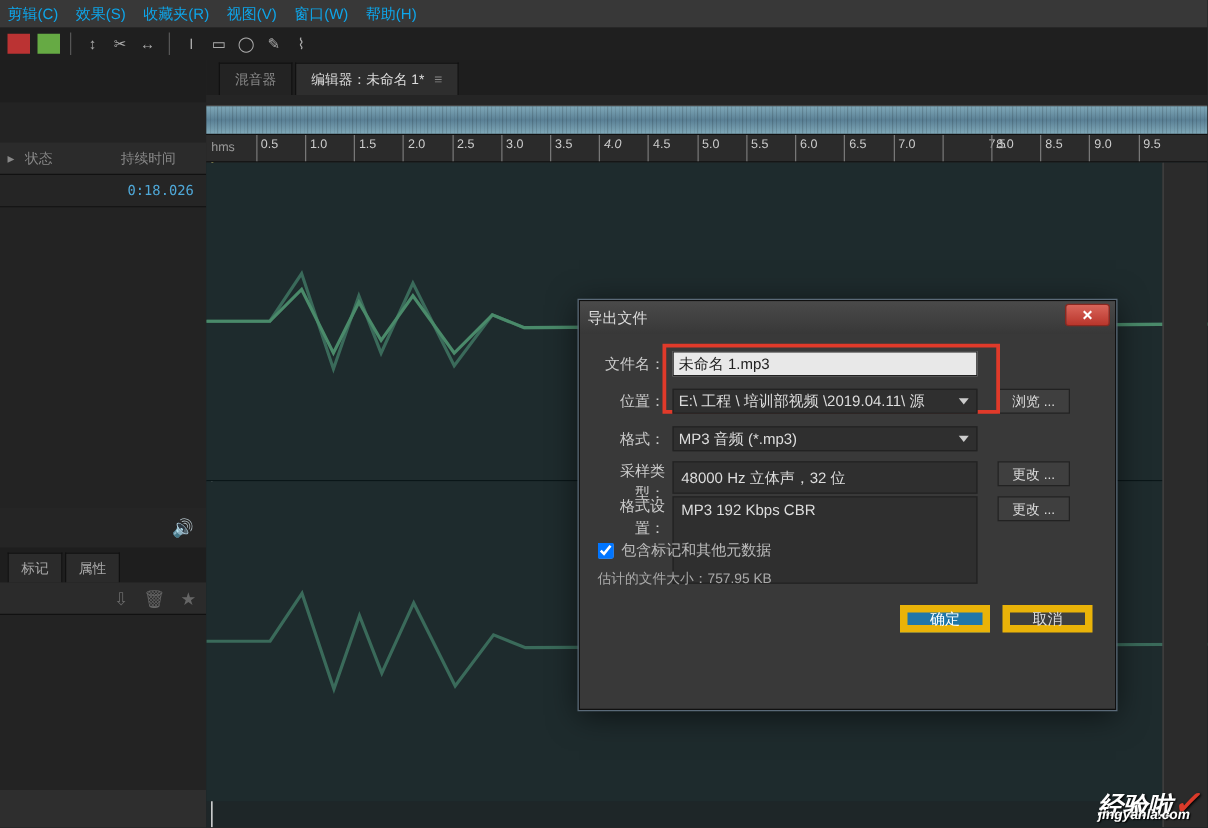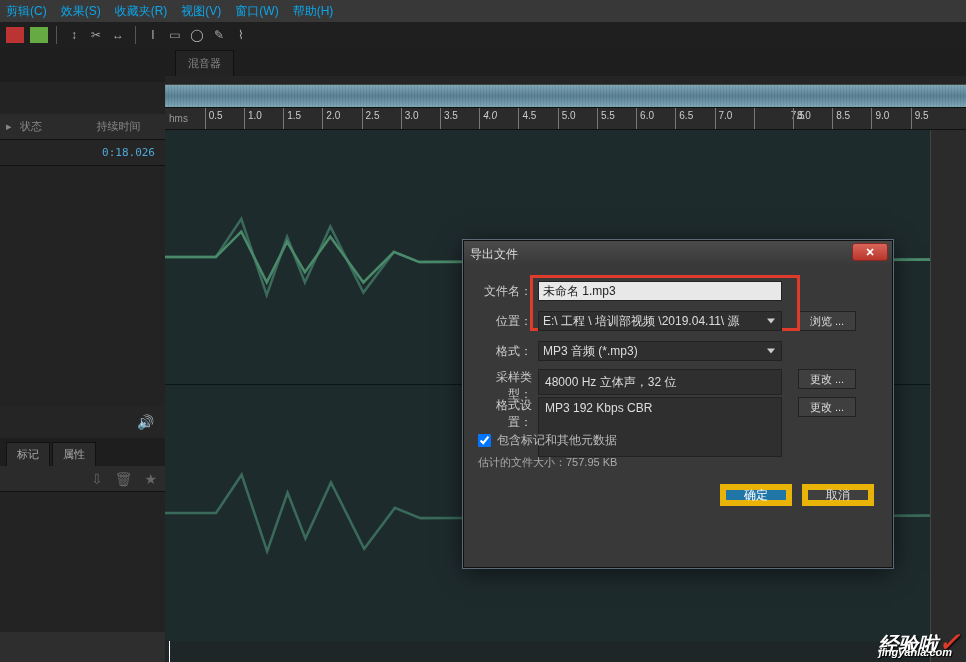--- a/index.html
+++ b/index.html
@@ -133,20 +133,24 @@
     </div>
     <div class="side-body"></div>
     <div class="side-bottom-bar"></div>
   </div>
 
   <div class="editor">
     <div class="tabs">
       <div class="etab">
           <span>混音器</span>
         </div>
+      <div class="etab active">
+        <span>编辑器：未命名 1*</span>
+        <span class="menu">≡</span>
+      </div>
     </div>
     <div style="height:6px;"></div>
     <div class="overview">
       <div class="overview-wave"></div>
     </div>
     <div class="ruler">
       <div class="unit">hms</div>
       <div class="ticks" id="ruler-ticks">
           <div class="tick" style="left: 1%;">0.5</div>
           <div class="tick" style="left: 6.1%;">1.0</div>
@@ -214,21 +218,21 @@
           </div>
           <div style="width:74px;"></div>
         </div>
         <div class="info-row" style="margin-top:4px;">
           <div class="form-label">采样类型：</div>
           <div class="info-box" style="max-width:244px;">48000 Hz 立体声，32 位</div>
           <div class="side-btn">更改 ...</div>
         </div>
         <div class="info-row" style="margin-top:2px;">
           <div class="form-label">格式设置：</div>
-          <div class="info-box" style="max-width:244px;height:60px;align-items:flex-start;">MP3 192 Kbps CBR</div>
+          <div class="info-box" style="max-width:244px;height:70px;align-items:flex-start;">MP3 192 Kbps CBR</div>
           <div class="side-btn">更改 ...</div>
         </div>
         <div class="checkbox-row">
           <input type="checkbox" checked="" style="">
           <span>包含标记和其他元数据</span>
         </div>
         <div class="filesize">估计的文件大小：757.95 KB</div>
         <div class="dlg-buttons">
           <div class="btn btn-primary">确定</div>
           <div class="btn btn-default">取消</div>

